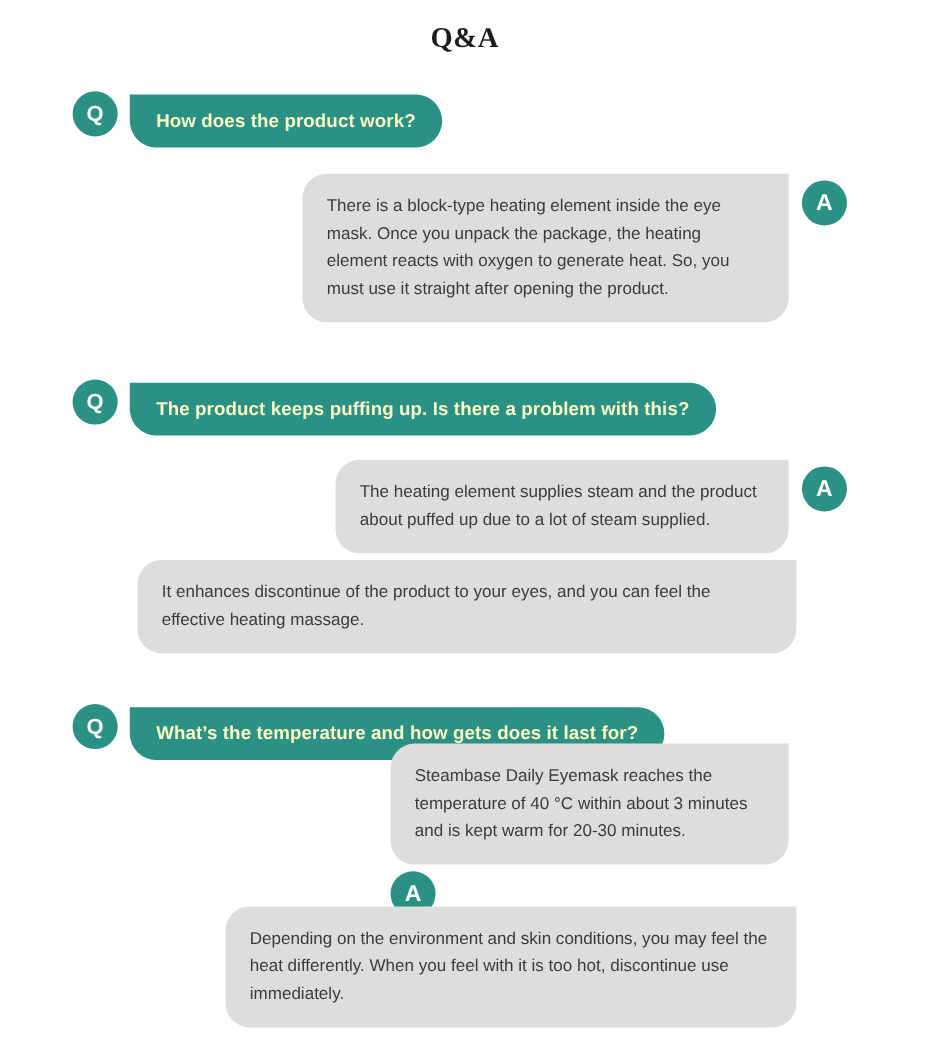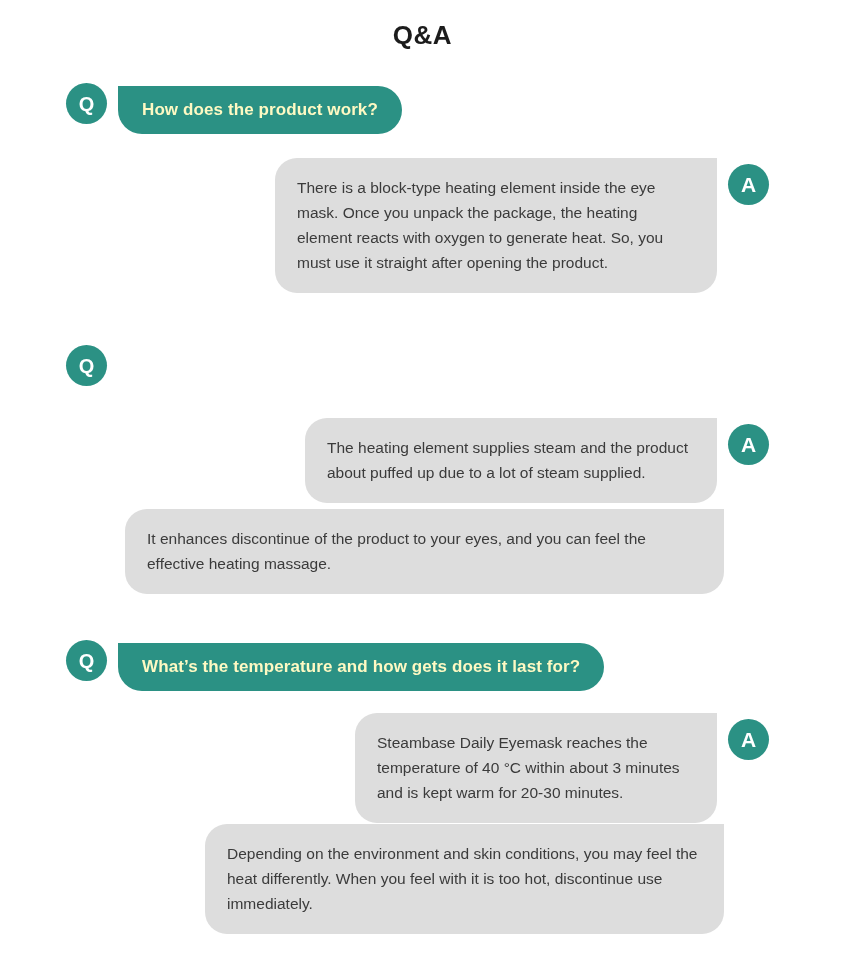--- a/index.html
+++ b/index.html
@@ -27,20 +27,21 @@
   .page-title {
     position: absolute;
     left: 0;
     top: 20px;
     width: 845px;
     text-align: center;
     font-size: 26px;
     font-weight: 700;
     letter-spacing: 0.5px;
     color: #1c1c1c;
+    font-family: Liberation Serif, serif;
   }
 
   
   .qa-block {
     position: absolute;
     left: 0;
     width: 845px;
   }
 
   
@@ -81,21 +82,21 @@
     margin-top: 3px;
     white-space: nowrap;
     line-height: 1.25;
   }
 
   
   .a-row {
     position: absolute;
     display: flex;
     align-items: flex-start;
-    justify-content: flex-start;
+    justify-content: space-between;
   }
   .a-bubble {
     background: #dddddd;
     color: #3b3b3b;
     font-size: 15.5px;
     line-height: 1.62;
     padding: 17px 24px 18px 22px;
     border-radius: 22px 0 22px 22px;
     margin-right: 11px;
     font-weight: 400;
@@ -131,20 +132,21 @@
       </div>
       <div class="avatar a-avatar">A</div>
     </div>
 
   </div>
 
   <div class="qa-block" style="top:0;">
 
     <div class="q-row" style="top:345px;">
       <div class="avatar">Q</div>
+      <div class="q-bubble">The product keeps puffing up. Is there a problem with this?</div>
     </div>
 
     <div class="a-row" style="top:418px; left:305px; width:465px;">
       <div class="a-bubble" style="width:366px;">
         <p>The heating element supplies steam and the product about puffed up due to a lot of steam supplied.</p>
       </div>
       <div class="avatar a-avatar">A</div>
     </div>
 
     <div class="a-row" style="top:509px; left:125px; width:600px;">
@@ -155,21 +157,21 @@
 
   </div>
 
   <div class="qa-block" style="top:0;">
 
     <div class="q-row" style="top:640px;">
       <div class="avatar">Q</div>
       <div class="q-bubble">What’s the temperature and how gets does it last for?</div>
     </div>
 
-    <div class="a-row" style="top:713px; left:355px; width:415px;">
+    <div class="a-row" style="top:676px; left:355px; width:415px;flex-direction:column;">
       <div class="a-bubble" style="width:316px;">
         <p>Steambase Daily Eyemask reaches the temperature of 40 °C within about 3 minutes and is kept warm for 20-30 minutes.</p>
       </div>
       <div class="avatar a-avatar">A</div>
     </div>
 
     <div class="a-row" style="top:824px; left:205px; width:520px;">
       <div class="a-bubble no-avatar" style="width:473px;">
         <p>Depending on the environment and skin conditions, you may feel the heat differently. When you feel with it is too hot, discontinue use immediately.</p>
       </div>

